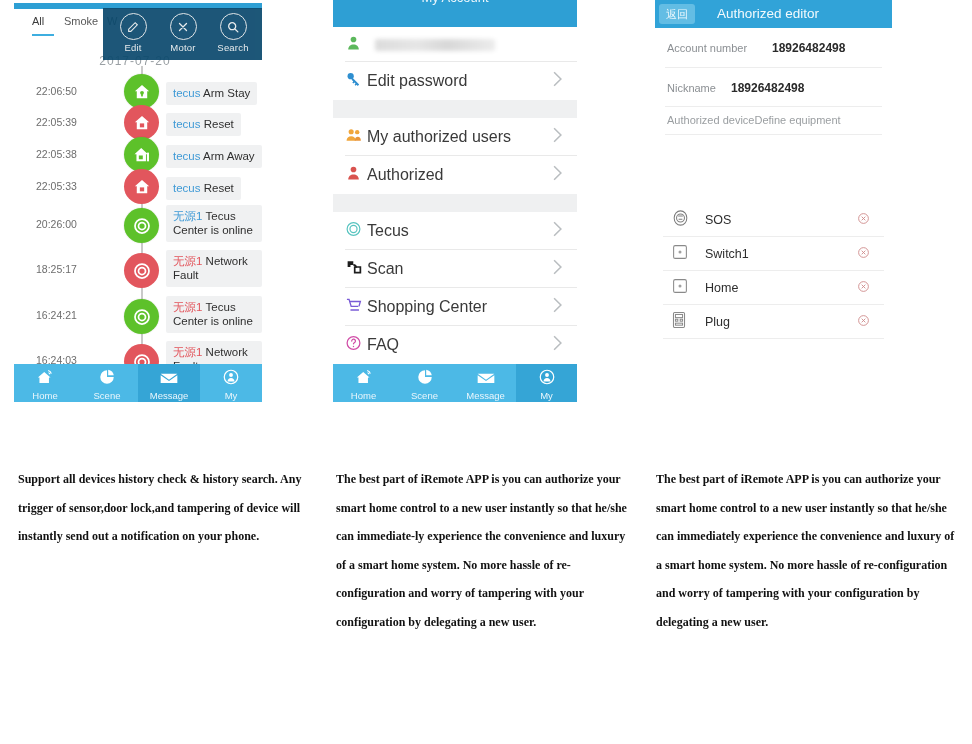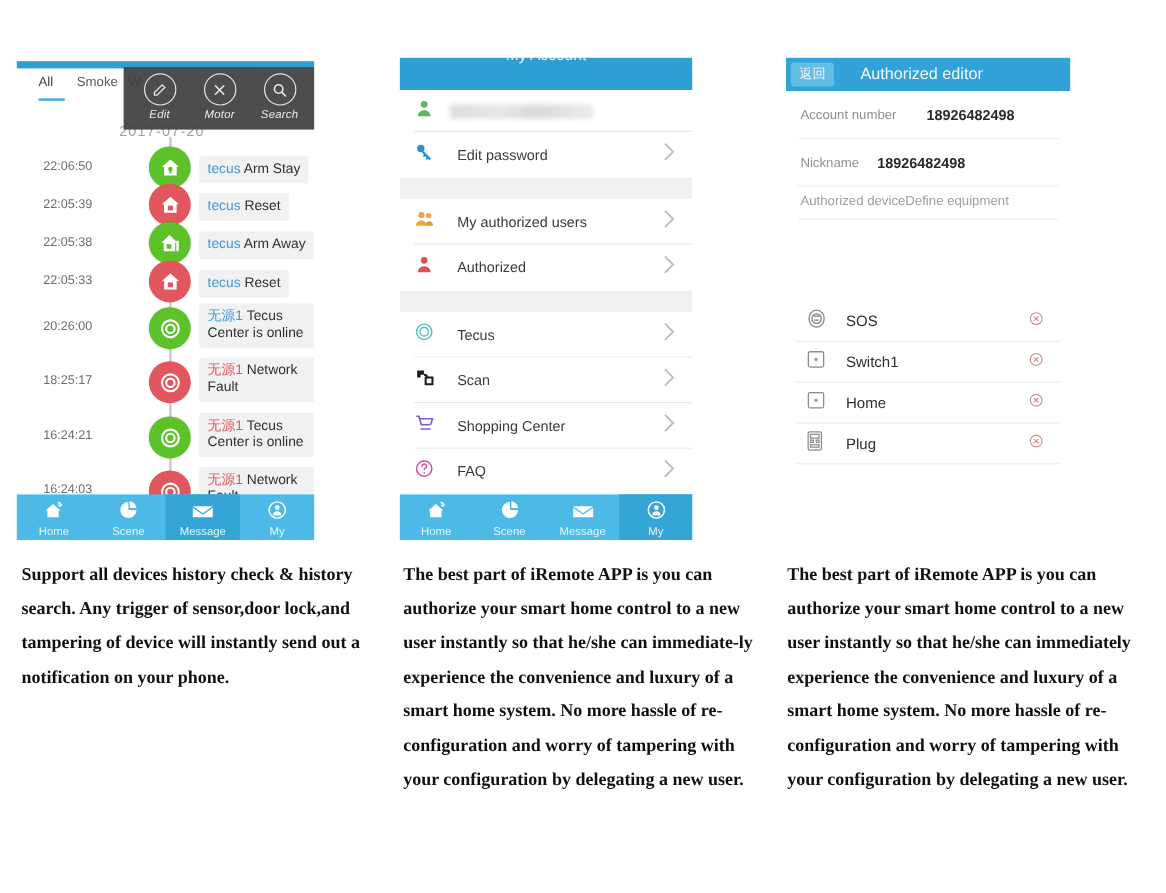--- a/index.html
+++ b/index.html
@@ -3,37 +3,37 @@
 <meta charset="utf-8">
 <style>
   html,body{margin:0;padding:0;}
   body{
     width:972px;height:744px;
     background:#ffffff;
     font-family:"Liberation Sans",sans-serif;
     overflow:hidden;
     position:relative;
   }
-  .screens{position:absolute;left:0;top:0;width:972px;height:420px;margin-top:48px;}
+  .screens{position:absolute;left:0;top:0;width:972px;height:420px;}
 
   
   .panel{position:absolute;top:0;background:#fff;overflow:hidden;}
   #panel1{left:0;width:262px;height:402px;}
   #panel2{left:333px;width:244px;height:402px;}
   #panel3{left:655px;width:237px;height:412px;}
 
   
   .p1-topbar{position:absolute;left:14px;top:3px;width:248px;height:6px;background:#2e9fd4;}
   .tabs{position:absolute;left:14px;top:12px;width:248px;height:26px;background:#fff;}
   .tab{position:absolute;top:3px;font-size:11px;color:#585858;}
   .tab.active{color:#3c3c3c;}
   .tab-underline{position:absolute;left:18px;top:22px;width:22px;height:2px;background:#3eaee0;}
   .toolbar{
     position:absolute;left:103px;top:8px;width:159px;height:52px;
-    background:#404040;opacity:.93;font-style:italic;
+    background:#0c4a6e;opacity:.93;
   }
   .tool{position:absolute;top:5px;width:44px;text-align:center;}
   .tool .ring{
     width:25px;height:25px;border:1.4px solid #dfe3e6;border-radius:50%;
     margin:0 auto;position:relative;
   }
   .tool .lbl{font-size:9.5px;color:#e6eaec;margin-top:2px;letter-spacing:.2px;}
   .tool svg{position:absolute;left:50%;top:50%;transform:translate(-50%,-50%);}
   .datelabel{
     position:absolute;left:60px;top:54px;width:150px;text-align:center;
@@ -61,21 +61,21 @@
   .navitem .nic{position:absolute;left:50%;top:4px;transform:translateX(-50%);}
 
   
   .p2-header{position:absolute;left:0;top:0;width:244px;height:27px;background:#2e9fd4;}
   .p2-header .ttl{
     position:absolute;left:0;right:0;top:-10px;text-align:center;
     font-size:13px;color:#eaf6fc;
   }
   .row{position:absolute;left:0;width:244px;background:#fff;}
   .row .ricon{position:absolute;left:12px;top:50%;transform:translateY(-50%);}
-  .row .rlabel{position:absolute;left:48px;top:50%;transform:translateY(-50%);font-size:12px;color:#3a3a3a;}
+  .row .rlabel{position:absolute;left:34px;top:50%;transform:translateY(-50%);font-size:16px;color:#3a3a3a;}
   .row .chev{position:absolute;right:14px;top:50%;transform:translateY(-50%);}
   .row .rline{position:absolute;left:12px;right:0;bottom:0;height:1px;background:#e9e9e9;}
   .gapband{position:absolute;left:0;width:244px;background:#eff0f1;}
   .blurname{position:absolute;left:42px;top:50%;transform:translateY(-50%);
     width:120px;height:12px;background:linear-gradient(90deg,#dcdcdc,#e6e6e6 35%,#d8d8d8 60%,#ececec);
     filter:blur(2px);border-radius:2px;}
 
   
   .p3-header{position:absolute;left:0;top:0;width:237px;height:28px;background:#31a3d8;}
   .p3-back{position:absolute;left:4px;top:4px;height:20px;padding:0 7px;
@@ -90,21 +90,21 @@
   .secthead .fline{position:absolute;left:10px;right:10px;bottom:0;height:1px;background:#ededed;}
   .dev{position:absolute;left:0;width:237px;height:34px;}
   .dev .dicon{position:absolute;left:16px;top:50%;transform:translateY(-50%);}
   .dev .dname{position:absolute;left:50px;top:50%;transform:translateY(-50%);font-size:12.5px;color:#2e2e2e;}
   .dev .drm{position:absolute;right:22px;top:50%;transform:translateY(-50%);}
   .dev .dline{position:absolute;left:8px;right:8px;bottom:0;height:1px;background:#ededed;}
 
   
   .captions{position:absolute;left:0;top:455px;width:972px;}
   .cap{position:absolute;font-family:"Liberation Serif",serif;font-weight:bold;
-       font-size:15px;line-height:28.5px;color:#111;}
+       font-size:12px;line-height:28.5px;color:#111;}
   #cap1{left:18px;top:10px;width:300px;}
   #cap2{left:336px;top:10px;width:300px;}
   #cap3{left:656px;top:10px;width:300px;}
 </style>
 </head>
 <body>
 
 <div class="screens">
 
   <div class="panel" id="panel1">

